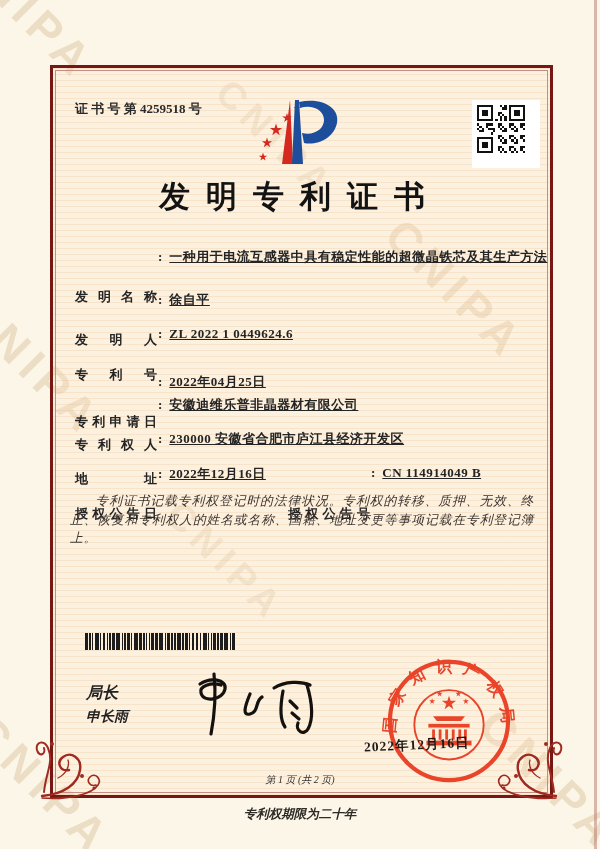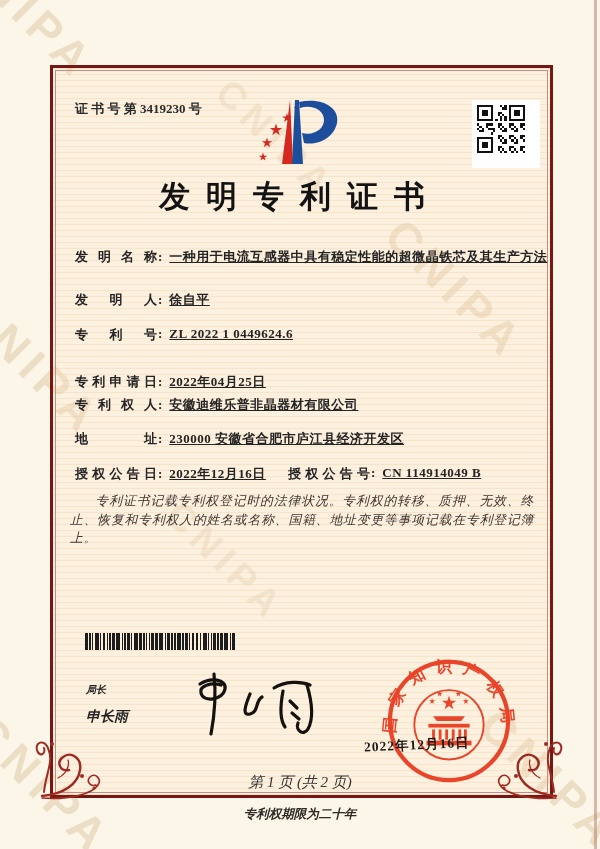--- a/index.html
+++ b/index.html
@@ -29,47 +29,47 @@
   
   .cert-no{position:absolute;z-index:3;left:75px;top:100px;font-size:13px;font-weight:bold;color:#2b2b2b;}
   .logo{position:absolute;z-index:3;left:250px;top:96px;}
   .qr{position:absolute;z-index:3;left:472px;top:100px;width:58px;height:58px;background:#fff;padding:5px;}
   .title{
     position:absolute;z-index:3;left:0;top:176px;width:100%;text-align:center;
     font-size:31px;font-weight:bold;color:#131313;letter-spacing:16px;box-sizing:border-box;
   }
   
   .frow{position:absolute;z-index:3;left:75px;width:470px;font-size:13px;font-weight:bold;color:#242424;white-space:nowrap;}
-  .flabel{display:inline-block;width:82px;text-align:justify;text-align-last:justify;vertical-align:top;}
+  .flabel{display:inline-block;width:82px;text-align:justify;text-align-last:justify;vertical-align:top;margin-top:40px;}
   .fcolon{display:inline-block;margin:0 7px 0 1px;}
   .fvalue{letter-spacing:0.5px;text-decoration:underline;}
   .g2{position:absolute;left:213px;top:0;}
   
   .paras{position:absolute;z-index:3;left:70px;top:492px;width:464px;}
   .paras p{
     margin:0 0 3px 0;font-size:12.8px;line-height:18.6px;letter-spacing:0.6px;
     text-indent:2em;color:#3d3530;font-style:italic;font-weight:500;text-align:justify;
   }
   
   .barcode{position:absolute;z-index:3;left:85px;top:633px;height:17px;}
   .barcode svg{fill:#1c1c1c;}
   
   .kai{font-style:italic;}
-  .director-title{position:absolute;z-index:3;left:86px;top:683px;font-size:10px;font-weight:bold;color:#222;font-family:"Liberation Sans","DejaVu Sans",sans-serif;}
+  .director-title{position:absolute;z-index:3;left:86px;top:683px;font-size:16px;font-weight:bold;color:#222;font-family:"Liberation Sans","DejaVu Sans",sans-serif;}
   .director-name{position:absolute;z-index:3;left:86px;top:708px;font-size:14px;font-weight:bold;color:#222;font-family:"Liberation Sans","DejaVu Sans",sans-serif;}
   .signature{position:absolute;z-index:4;left:170px;top:668px;}
   .signature path{stroke:#14110e;stroke-width:3.2;fill:none;stroke-linecap:round;stroke-linejoin:round;}
   
   .seal{position:absolute;z-index:4;left:374px;top:646px;opacity:0.93;}
   .seal-date{
     position:absolute;z-index:5;left:364px;top:735px;width:160px;
     font-size:13.5px;font-weight:bold;color:#1d1a17;letter-spacing:1px;transform:rotate(-2.5deg);
   }
   
-  .page-info{position:absolute;z-index:3;left:0;top:773px;width:100%;text-align:center;font-size:15px;color:#333;}
+  .page-info{position:absolute;z-index:3;left:0;top:773px;width:100%;text-align:center;font-size:10px;color:#333;}
   .continuation{position:absolute;z-index:3;left:0;top:806px;width:100%;text-align:center;font-size:12.5px;font-weight:bold;color:#2e2a26;}
 </style>
 </head>
 <body>
 
 <div class="page">
 
   <div class="wm" style="left:-62px;top:-18px;">CNIPA</div>
   <div class="wm small" style="left:200px;top:118px;">CNIPA</div>
   <div class="wm" style="left:368px;top:262px;">CNIPA</div>
@@ -105,21 +105,21 @@
       <path d="M10,84 C38,86 60,80 66,71 C70,65 63,58 58,63 C54,67 58,73 64,71" stroke-width="1.6"></path>
       <path d="M26,64 C34,60 38,52 36,46" stroke-width="1.3"></path>
     </g>
     <g fill="#9e2a20">
       <circle cx="50" cy="62" r="2"></circle>
         <circle cx="20" cy="30" r="2"></circle>
         <circle cx="62" cy="74" r="1.6"></circle>
     </g>
   </svg>
 
-  <div class="cert-no">证 书 号 第 3419230 号</div>
+  <div class="cert-no">证 书 号 第 4259518 号</div>
 
   <svg class="logo" width="96" height="80" viewBox="0 0 96 80" xmlns="http://www.w3.org/2000/svg">
     <defs>
       <path id="st5" d="M0,-1 L0.588,0.809 L-0.951,-0.309 L0.951,-0.309 L-0.588,0.809 Z"></path>
     </defs>
     <g fill="#d5281f">
       <use href="#st5" transform="translate(47,12) scale(3.6)"></use>
       <use href="#st5" transform="translate(37,22) scale(5)"></use>
       <use href="#st5" transform="translate(26,34) scale(6.4)"></use>
       <use href="#st5" transform="translate(17,47) scale(5.4)"></use>

